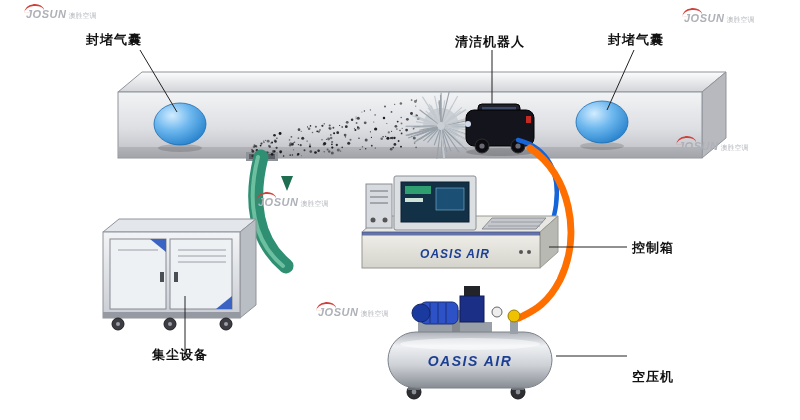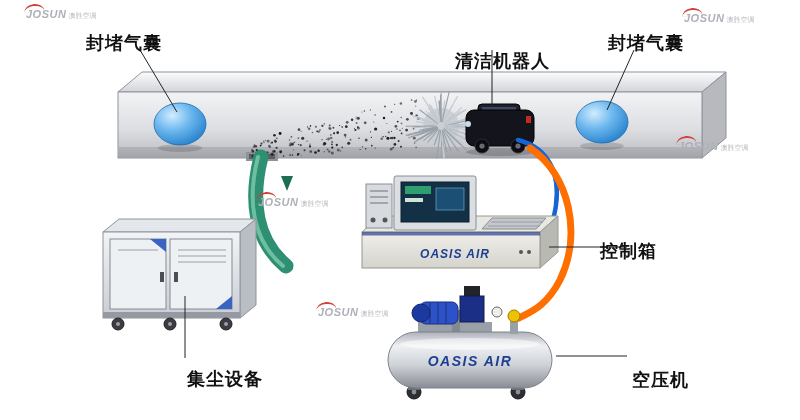--- a/index.html
+++ b/index.html
@@ -1,20 +1,20 @@
 <!DOCTYPE html>
 <html><head>
 <meta charset="utf-8">
 <style>
   * { margin:0; padding:0; box-sizing:border-box; }
   html,body { width:800px; height:420px; }
   body { font-family:"Liberation Sans", sans-serif; background:#ffffff; }
   .stage { position:relative; width:800px; height:420px; background:#ffffff; overflow:hidden; }
   svg.diagram { position:absolute; left:0; top:0; }
-  .label { position:absolute; font-size:18px; font-weight:bold; color:#111; letter-spacing:1px; white-space:nowrap; }
+  .label { position:absolute; font-size:13px; font-weight:bold; color:#111; letter-spacing:1px; white-space:nowrap; }
   .wm { position:absolute; color:#aeb1b8; font-size:11px; font-style:italic; font-weight:bold; letter-spacing:0.5px; white-space:nowrap; }
   .wm .wm-swoosh { position:absolute; top:-4px; left:-2px; width:20px; height:8px;
        border-top:2px solid #d2403a; border-radius:50% / 100% 100% 0 0; transform:rotate(-6deg); }
   .wm .wm-sub { font-size:7px; font-style:normal; font-weight:normal; color:#b9bcc2; letter-spacing:0; margin-left:2px; }
 </style>
 </head>
 <body>
 
 <div class="stage">
 
@@ -417,25 +417,25 @@
       <line x1="140" y1="50" x2="177" y2="112"></line>
       <line x1="492" y1="50" x2="492" y2="106"></line>
       <line x1="634" y1="50" x2="607" y2="110"></line>
       <line x1="627" y1="247" x2="549" y2="247"></line>
       <line x1="627" y1="356" x2="556" y2="356"></line>
       <line x1="185" y1="358" x2="185" y2="296"></line>
     </g>
   </svg>
 
   <div class="label" style="left:86px;  top:31px;">封堵气囊</div>
-  <div class="label" style="left:455px; top:49px;font-family:Liberation Serif, serif;">清洁机器人</div>
+  <div class="label" style="left:455px; top:33px;font-family:Liberation Serif, serif;">清洁机器人</div>
   <div class="label" style="left:608px; top:31px;">封堵气囊</div>
-  <div class="label" style="left:600px; top:239px;">控制箱</div>
+  <div class="label" style="left:632px; top:239px;">控制箱</div>
   <div class="label" style="left:632px; top:368px;">空压机</div>
-  <div class="label" style="left:152px; top:367px;margin-left:35px;">集尘设备</div>
+  <div class="label" style="left:152px; top:346px;">集尘设备</div>
 
   <div class="wm" style="left:26px;  top:8px;">
     <span class="wm-swoosh"></span><span>JOSUN</span><span class="wm-sub">澳胜空调</span>
   </div>
   <div class="wm" style="left:684px; top:12px;">
     <span class="wm-swoosh"></span><span>JOSUN</span><span class="wm-sub">澳胜空调</span>
   </div>
   <div class="wm" style="left:678px; top:140px;">
     <span class="wm-swoosh"></span><span>JOSUN</span><span class="wm-sub">澳胜空调</span>
   </div>

